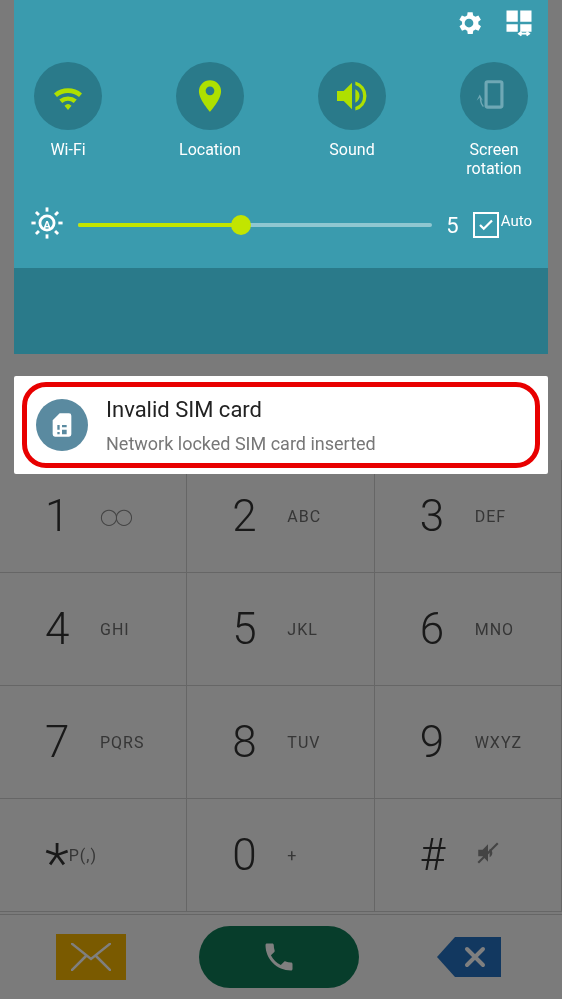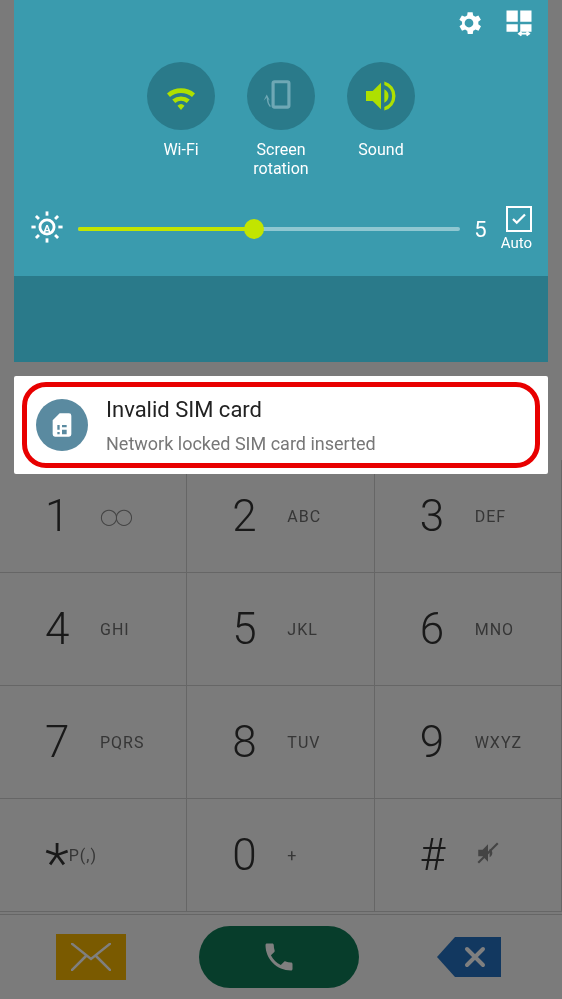--- a/index.html
+++ b/index.html
@@ -56,21 +56,21 @@
     background: #3a9bae;
     border-bottom-left-radius: 2px;
     border-bottom-right-radius: 2px;
   }
   .qs-header {
     height: 50px;
     display: flex; justify-content: flex-end; align-items: center;
     padding-right: 14px; gap: 20px;
   }
   .qs-toggles {
-    display: flex; justify-content: center; padding: 12px 4px 8px 4px;
+    display: flex; justify-content: space-between; padding: 12px 4px 8px 4px;
   }
   .toggle { display:flex; flex-direction:column; align-items:center; gap:10px; width: 100px;}
   .toggle-circle {
     width: 68px; height: 68px; border-radius: 50%;
     background: #2a7a8a;
     display:flex; align-items:center; justify-content:center;
   }
   .toggle-label { color:#fff; font-size:16px; text-align:center; line-height:19px;}
 
   .brightness-row {
@@ -78,21 +78,21 @@
   }
   .slider-track {
     flex:1; height:4px; background:#8fc7d1; position:relative; border-radius:2px;
   }
   .slider-fill { height:100%; background:#c2e500; border-radius:2px; }
   .slider-thumb {
     position:absolute; top:50%; transform:translate(-50%,-50%);
     width:20px; height:20px; border-radius:50%; background:#c2e500;
   }
   .brightness-val { color:#fff; font-size:22px; }
-  .auto-col { display:flex; flex-direction:column; align-items:flex-end; gap:2px;}
+  .auto-col { display:flex; align-items:flex-start; gap:2px;}
   .auto-check { width:26px; height:26px; border:2px solid #fff; display:flex; align-items:center; justify-content:center;}
   .auto-label { color:#fff; font-size:15px;}
 
   .qs-lower {
     background:#2a7a8a; height:86px;
   }
 
   
   .notif {
     position:absolute; left:14px; right:14px; top:376px;
@@ -225,34 +225,42 @@
       <div class="toggle-circle">
         <svg width="42" height="42" viewBox="0 0 24 24">
             <path fill="#aee000" d="M12 20l-2-2.5a3 3 0 0 1 4 0L12 20zm-5-6a8 8 0 0 1 10 0l-1.7 2a5.5 5.5 0 0 0-6.6 0L7 14zm-3-3.5a12.5 12.5 0 0 1 16 0l-1.7 2a10 10 0 0 0-12.6 0L4 10.5z"></path>
           </svg>
       </div>
       <span class="toggle-label">Wi-Fi</span>
     </div>
     <div class="toggle">
       <div class="toggle-circle">
         <svg width="38" height="38" viewBox="0 0 24 24">
-            <rect x="7" y="3" width="10" height="16" rx="1" fill="none" stroke="#6fa8b5" stroke-width="2"></rect>
-            <path d="M5 19a9 9 0 0 1-2-6l-2 2 2-4 2 4-1-1a7 7 0 0 0 1.6 4.5" fill="#6fa8b5"></path>
-          </svg>
-      </div>
-      <span class="toggle-label" style="white-space:pre-line;">Screen
-rotation</span>
+            <path fill="#aee000" d="M12 2a7 7 0 0 0-7 7c0 5.2 7 13 7 13s7-7.8 7-13a7 7 0 0 0-7-7zm0 9.5A2.5 2.5 0 1 1 12 6a2.5 2.5 0 0 1 0 5.5z"></path>
+          </svg>
+      </div>
+      <span class="toggle-label">Location</span>
     </div>
     <div class="toggle">
       <div class="toggle-circle">
         <svg width="40" height="40" viewBox="0 0 24 24">
             <path fill="#aee000" d="M3 9v6h4l5 5V4L7 9H3zm13.5 3a4.5 4.5 0 0 0-2.5-4v8a4.5 4.5 0 0 0 2.5-4zm-2.5-8.7v2.1a7 7 0 0 1 0 13.2v2.1a9 9 0 0 0 0-17.4z"></path>
           </svg>
       </div>
       <span class="toggle-label">Sound</span>
+    </div>
+    <div class="toggle">
+      <div class="toggle-circle">
+        <svg width="38" height="38" viewBox="0 0 24 24">
+            <rect x="7" y="3" width="10" height="16" rx="1" fill="none" stroke="#6fa8b5" stroke-width="2"></rect>
+            <path d="M5 19a9 9 0 0 1-2-6l-2 2 2-4 2 4-1-1a7 7 0 0 0 1.6 4.5" fill="#6fa8b5"></path>
+          </svg>
+      </div>
+      <span class="toggle-label" style="white-space:pre-line;">Screen
+rotation</span>
     </div>
   </div>
 
   <div class="brightness-row">
     <span>
       <svg width="34" height="34" viewBox="0 0 24 24">
           <circle cx="12" cy="12" r="5" fill="none" stroke="#fff" stroke-width="2"></circle>
           <g stroke="#fff" stroke-width="2">
             <line x1="12" y1="1" x2="12" y2="4"></line>
             <line x1="12" y1="20" x2="12" y2="23"></line>

